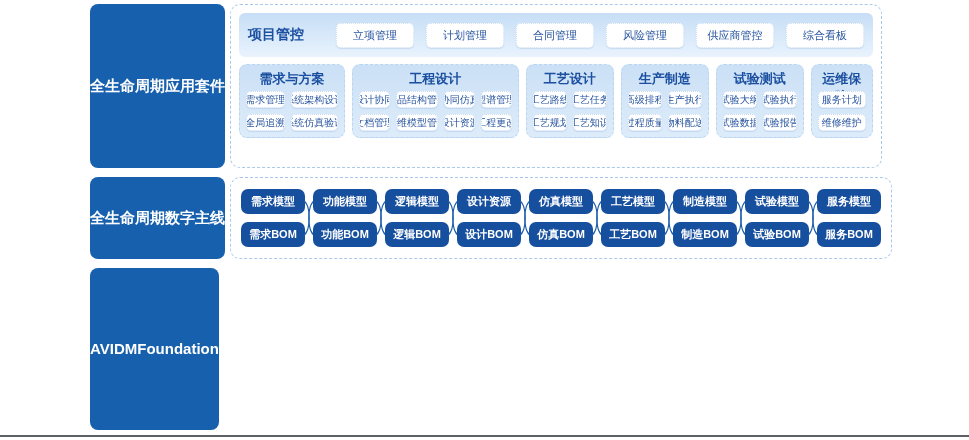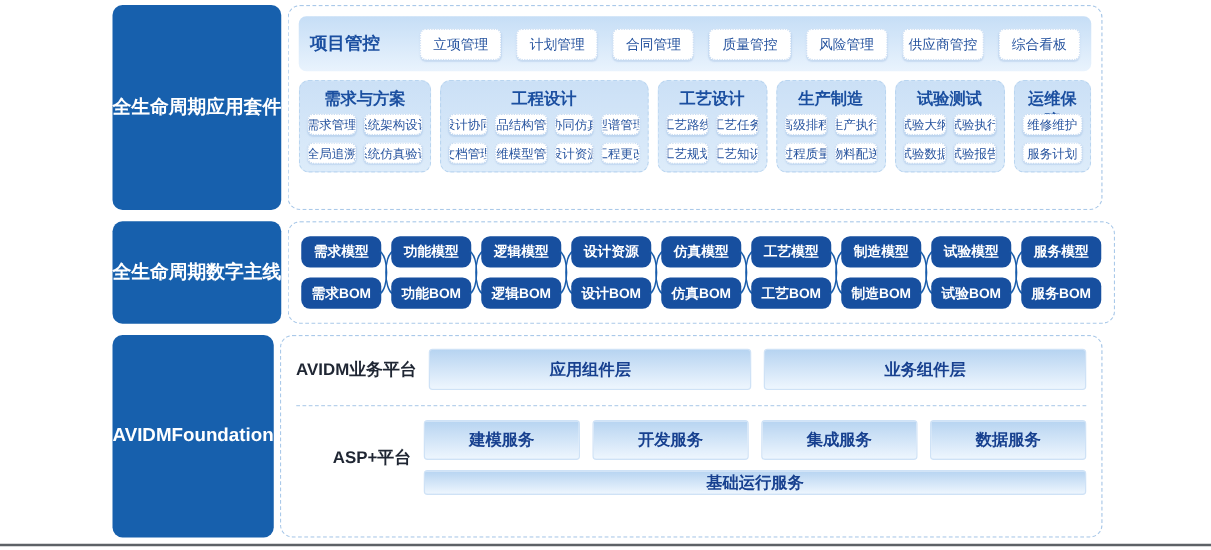--- a/index.html
+++ b/index.html
@@ -74,21 +74,20 @@
     <div class="side-label">
       <span class="ln">全生命周期</span>
       <span class="ln">应用套件</span>
     </div>
     <div class="panel">
       <div class="proj-bar">
         <div class="proj-title">项目管控</div>
         <div class="wbtn">立项管理</div>
         <div class="wbtn">计划管理</div>
         <div class="wbtn">合同管理</div>
-        <div class="wbtn">质量管控</div>
         <div class="wbtn">风险管理</div>
         <div class="wbtn">供应商管控</div>
         <div class="wbtn">综合看板</div>
       </div>
       <div class="cols">
 
         <div class="col" style="flex:118 0 0">
           <div class="col-title">需求与方案</div>
           <div class="col-grid" style="grid-template-columns:42% 1fr">
             <div class="chip">需求管理</div>
@@ -138,22 +137,22 @@
             <div class="chip">试验大纲</div>
             <div class="chip">试验执行</div>
             <div class="chip">试验数据</div>
             <div class="chip">试验报告</div>
           </div>
         </div>
 
         <div class="col" style="flex:62 0 0">
           <div class="col-title">运维保障</div>
           <div class="col-grid" style="grid-template-columns:1fr">
+            <div class="chip">服务计划</div>
             <div class="chip">维修维护</div>
-            <div class="chip">服务计划</div>
           </div>
         </div>
 
       </div>
     </div>
   </div>
 
   <div class="sec sec2">
     <div class="side-label">
       <span class="ln">全生命周期</span>
@@ -255,42 +254,16 @@
       </div>
 
     </div>
   </div>
 
   <div class="sec sec3">
     <div class="side-label">
       <span class="ln">AVIDM</span>
       <span class="ln">Foundation</span>
     </div>
-    <div class="panel found">
-
-      <div class="f-row">
-        <div class="f-label">AVIDM业务平台</div>
-        <div class="f-bars">
-          <div class="layer-bar">应用组件层</div>
-          <div class="layer-bar">业务组件层</div>
-        </div>
-      </div>
-
-      <div class="f-sep"></div>
-
-      <div class="f-row">
-        <div class="f-label">ASP+平台</div>
-        <div class="f-asp-right">
-          <div class="srv-row">
-            <div class="layer-bar srv">建模服务</div>
-            <div class="layer-bar srv">开发服务</div>
-            <div class="layer-bar srv">集成服务</div>
-            <div class="layer-bar srv">数据服务</div>
-          </div>
-          <div class="layer-bar base-bar">基础运行服务</div>
-        </div>
-      </div>
-
-    </div>
   </div>
 
   <div class="bottom-rule"></div>
 </div>
 
 </body></html>

